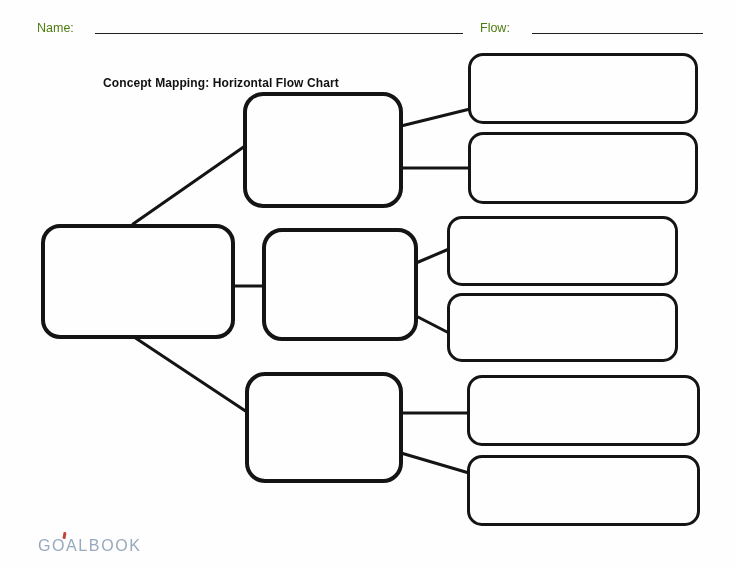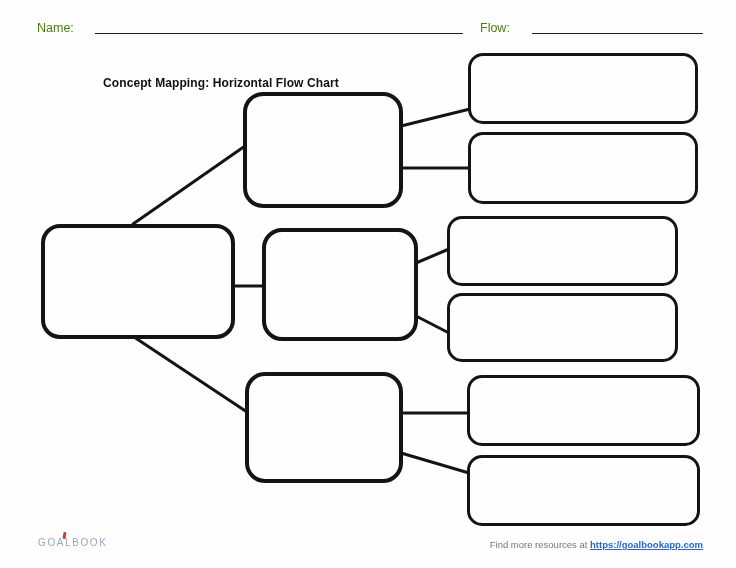--- a/index.html
+++ b/index.html
@@ -65,21 +65,21 @@
   .node-l3 { left: 447px; top: 216px; width: 231px; height: 70px; }
   .node-l4 { left: 447px; top: 293px; width: 231px; height: 69px; }
   .node-l5 { left: 467px; top: 375px; width: 233px; height: 71px; }
   .node-l6 { left: 467px; top: 455px; width: 233px; height: 71px; }
 
   
   .logo {
     position: absolute;
     left: 38px;
     top: 537px;
-    font-size: 10px;
+    font-size: 16px;
     letter-spacing: 1.6px;
     color: #97a9bc;
     font-weight: 500;
   }
   .logo-accent {
     position: absolute;
     left: 25px;
     top: -5px;
     width: 3px;
     height: 7px;
@@ -134,17 +134,14 @@
   <div class="node leaf node-l2" style="border-color: rgb(20, 20, 20);"></div>
   <div class="node leaf node-l3" style="border-color: rgb(20, 20, 20);"></div>
   <div class="node leaf node-l4" style="border-color: rgb(20, 20, 20);"></div>
   <div class="node leaf node-l5" style="border-color: rgb(20, 20, 20);"></div>
   <div class="node leaf node-l6" style="border-color: rgb(20, 20, 20);"></div>
 
   <div class="logo" style="color: rgb(151, 169, 188);">
     <span class="logo-accent" style="background: rgb(192, 68, 58);"></span>
     <span>GOALBOOK</span>
   </div>
-  <div class="resources" style="color: rgb(118, 118, 118);">
-    <span>Find more resources at </span><a href="#" style="color: rgb(42, 102, 196);">https://goalbookapp.com</a>
-  </div>
 
 </div>
 
 </body></html>

